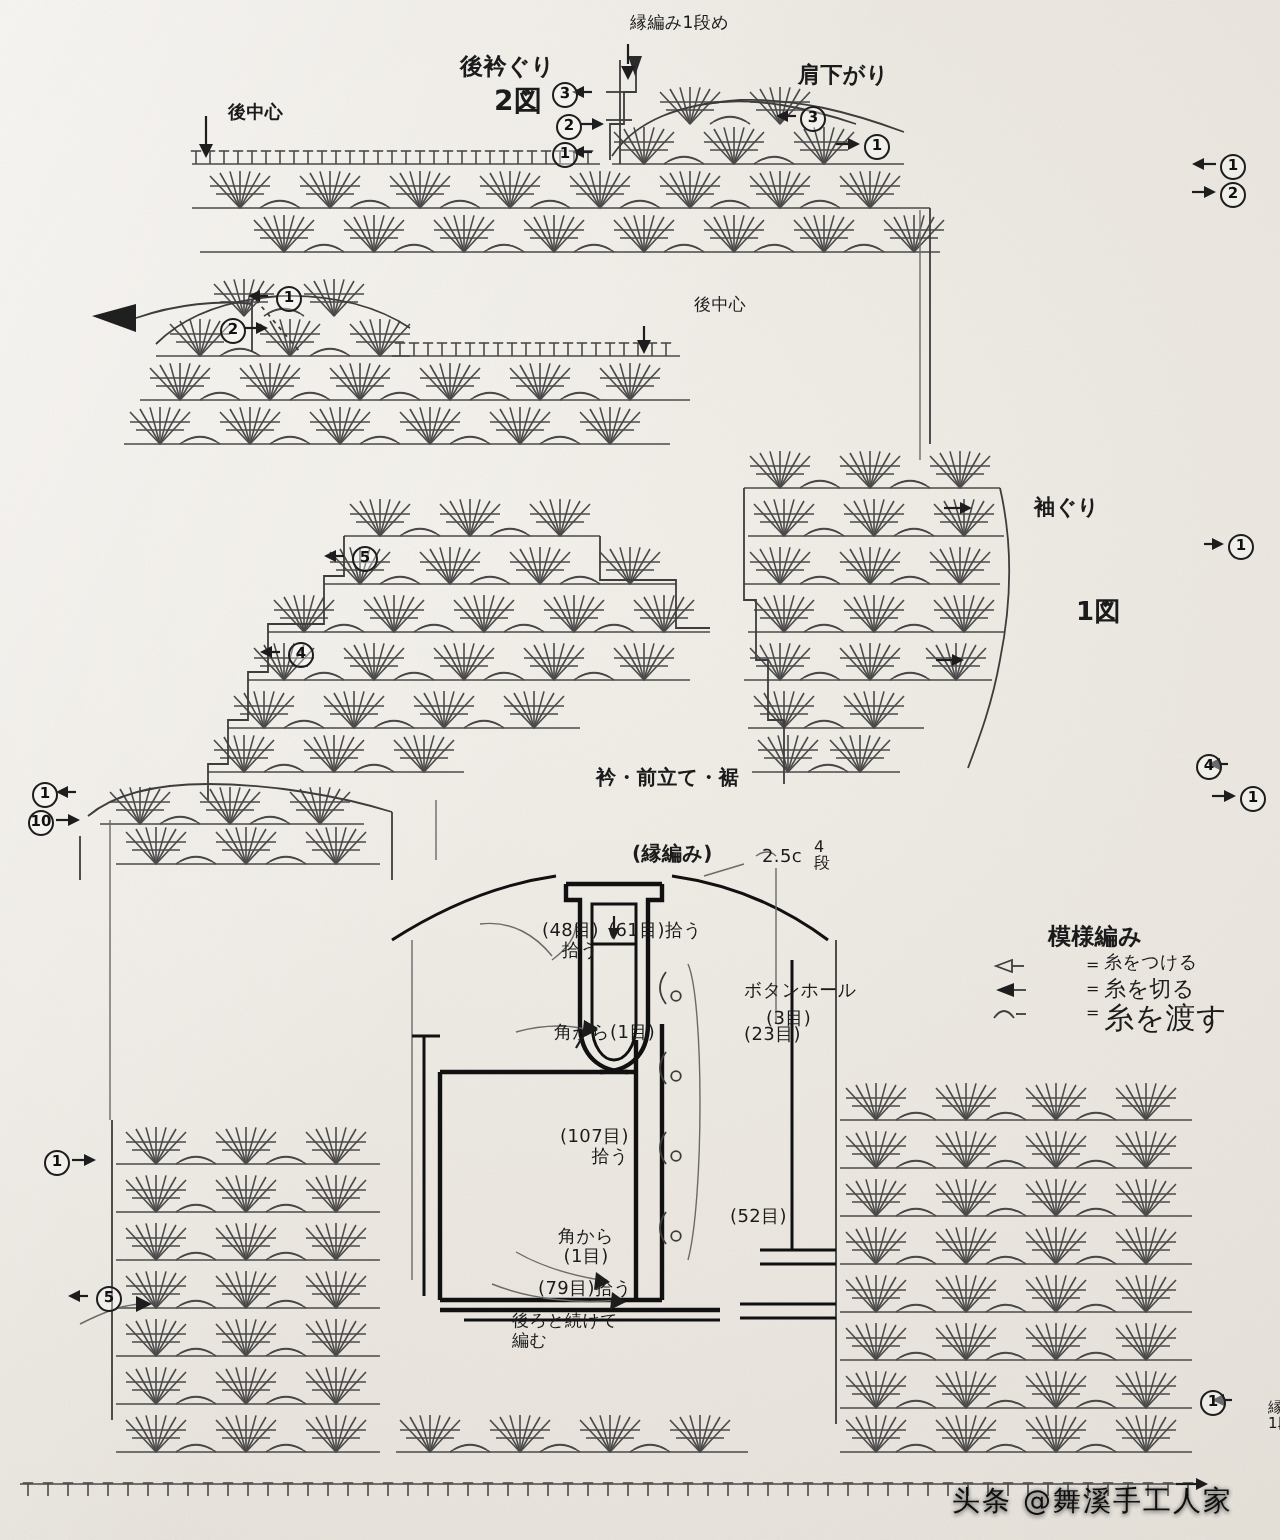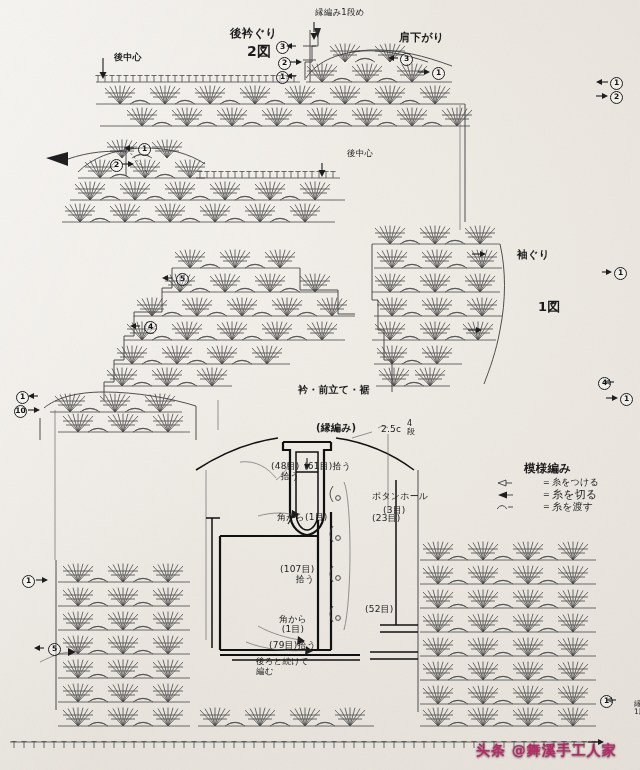--- a/index.html
+++ b/index.html
@@ -29,21 +29,21 @@
   .heavy2{stroke:#111;fill:none;stroke-width:1.5;}
   .thinline{stroke:#6a6a6a;fill:none;stroke-width:.7;}
   .arr{stroke:#1d1d1d;fill:none;stroke-width:1.1;}
   .rnum{
     position:absolute;border:1.1px solid #1d1d1d;border-radius:50%;
     width:11px;height:11px;line-height:10px;text-align:center;
     font-size:7.5px;color:#111;background:rgba(255,255,255,.35);
     font-weight:bold;
   }
   .wm{
-    position:absolute;color:#be185d;font-weight:bold;
+    position:absolute;color:#000000;font-weight:normal;
     text-shadow:0 0 2px rgba(90,90,90,.85),0 1px 2px rgba(60,60,60,.6);
     opacity:.93;letter-spacing:1px;text-align:center;
   }
 </style>
 </head>
 <body>
 
 <div id="page"></div>
 
 <svg id="grain" width="640" height="770">
@@ -884,21 +884,21 @@
 編む</div>
 <div class="lbl thin" style="left:606px;top:700px;font-size:7.5px;line-height:1.1;">縁編み
 1段め</div>
 
 <div class="lbl" style="left:496px;top:462px;font-size:11.5px;">模様編み</div>
 <div class="lbl thin" style="left:515px;top:478px;font-size:8px;">=</div>
 <div class="lbl thin" style="left:524px;top:477px;font-size:9px;">糸をつける</div>
 <div class="lbl thin" style="left:515px;top:490px;font-size:8px;">=</div>
 <div class="lbl thin" style="left:524px;top:489px;font-size:11px;">糸を切る</div>
 <div class="lbl thin" style="left:515px;top:502px;font-size:8px;">=</div>
-<div class="lbl thin" style="left:524px;top:501px;font-size:10px;">糸を渡す</div>
+<div class="lbl thin" style="left:524px;top:501px;font-size:15px;">糸を渡す</div>
 
 <div class="rnum" style="left:276px;top:41px;">3</div>
 <div class="rnum" style="left:278px;top:57px;">2</div>
 <div class="rnum" style="left:276px;top:71px;">1</div>
 <div class="rnum" style="left:400px;top:53px;">3</div>
 <div class="rnum" style="left:432px;top:67px;">1</div>
 <div class="rnum" style="left:610px;top:77px;">1</div>
 <div class="rnum" style="left:610px;top:91px;">2</div>
 <div class="rnum" style="left:138px;top:143px;">1</div>
 <div class="rnum" style="left:110px;top:159px;">2</div>

